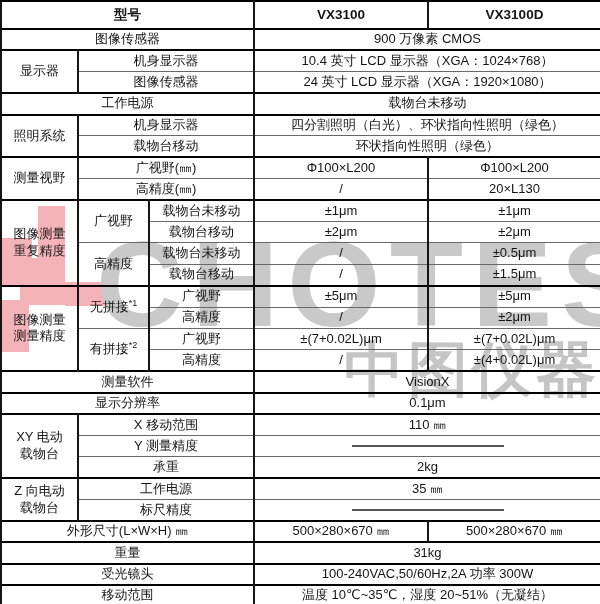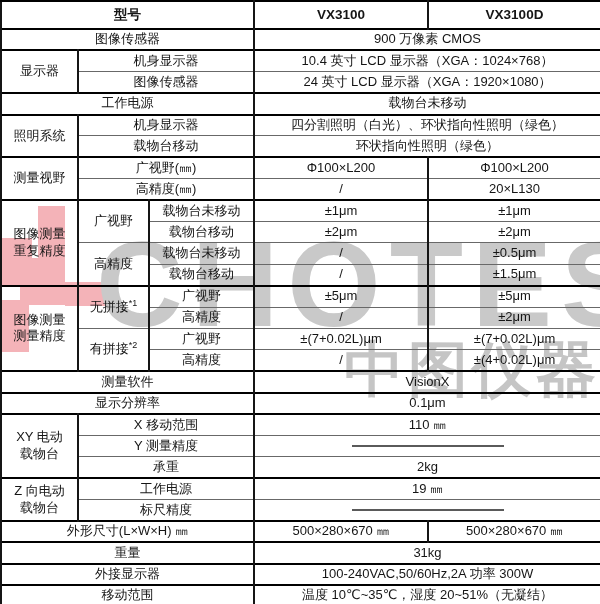--- a/index.html
+++ b/index.html
@@ -193,37 +193,37 @@
           <td colspan="2"><span class="dashline"></span></td>
         </tr>
         <tr>
           <td colspan="2">承重</td>
           <td colspan="2">2kg</td>
         </tr>
         <tr class="sep">
           <td rowspan="2">Z 向电动
 载物台</td>
           <td colspan="2">工作电源</td>
-          <td colspan="2">19 ㎜</td>
+          <td colspan="2">35 ㎜</td>
         </tr>
         <tr>
           <td colspan="2">标尺精度</td>
           <td colspan="2"><span class="dashline"></span></td>
         </tr>
         <tr class="sep">
           <td colspan="3">外形尺寸(L×W×H) ㎜</td>
           <td>500×280×670 ㎜</td>
           <td>500×280×670 ㎜</td>
         </tr>
         <tr class="sep">
           <td colspan="3">重量</td>
           <td colspan="2">31kg</td>
         </tr>
         <tr class="sep">
-          <td colspan="3">外接显示器</td>
+          <td colspan="3">受光镜头</td>
           <td colspan="2">100-240VAC,50/60Hz,2A 功率 300W</td>
         </tr>
         <tr class="sep">
           <td colspan="3">移动范围</td>
           <td colspan="2">温度 10℃~35℃，湿度 20~51%（无凝结）</td>
         </tr>
       </tbody>
   </table>
 
 </div>

